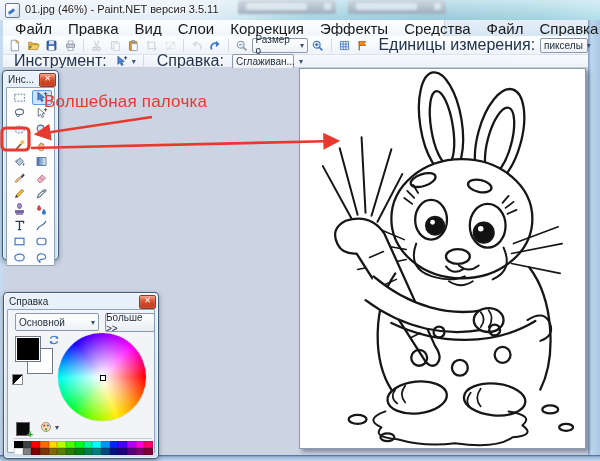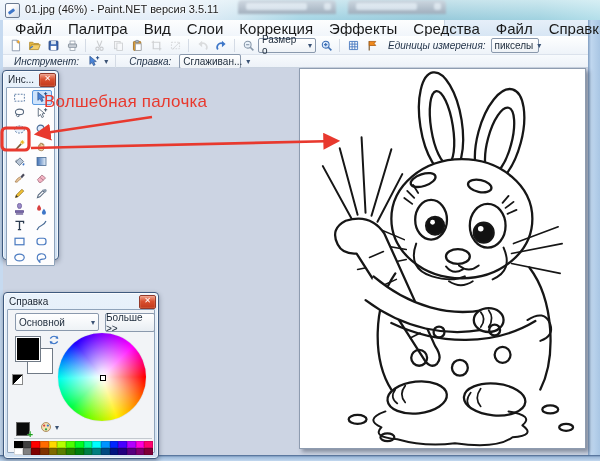--- a/index.html
+++ b/index.html
@@ -38,21 +38,21 @@
   
   .toolbar{position:absolute;left:3px;top:36px;width:585px;height:19px;
     background:linear-gradient(#feffff,#eef3f9);border-bottom:1px solid #dbe2ec;
     display:flex;align-items:center;padding-left:3px;box-sizing:border-box;gap:1px;}
   .optionsbar{position:absolute;left:3px;top:55px;width:585px;height:13px;
     background:linear-gradient(#f7fafd,#edf2f8);border-bottom:1px solid #c9d3e0;
     display:flex;align-items:center;padding-left:5px;box-sizing:border-box;gap:4px;font-size:10px;color:#23344a;}
   .tb-btn{width:18px;height:16px;display:flex;align-items:center;justify-content:center;border-radius:2px;}
   .tb-btn.disabled{filter:grayscale(.85) opacity(.5);}
   .tb-sep{width:1px;height:13px;background:#d4dbe5;margin:0 3px;}
-  .tb-label{font-size:10px;color:#23344a;margin:0 4px 0 6px;white-space:nowrap;font-style:italic;}
+  .tb-label{font-size:16px;color:#23344a;margin:0 4px 0 6px;white-space:nowrap;}
   .combo{height:15px;background:linear-gradient(#fff,#eef2f6);border:1px solid #8a99ad;border-radius:2px;
     display:flex;align-items:center;justify-content:space-between;padding:0 3px;font-size:10px;color:#1c2a3a;box-sizing:border-box;}
   .combo .caret{font-size:8px;color:#3a5274;margin-left:4px;}
   .ic{width:13px;height:13px;display:block;}
   .ic-sm{width:12px;height:12px;display:block;}
 
   
   .workspace{position:absolute;left:3px;top:68px;width:585px;height:387px;background:#ccd4e3;}
   .canvas{position:absolute;left:299px;top:68px;width:287px;height:381px;background:#fff;
     border:1px solid #8e9cb0;box-shadow:3px 3px 4px rgba(50,60,80,.45);box-sizing:border-box;}
@@ -135,21 +135,21 @@
   </div>
 </div>
 
 <div class="border-left"></div>
 <div class="border-right"></div>
 <div class="border-bottom"></div>
 
 <div class="menubar-tail"></div>
 <div class="menubar" id="menubar">
       <div class="menu-item">Файл</div>
-      <div class="menu-item">Палитра</div>
+      <div class="menu-item">Правка</div>
       <div class="menu-item">Вид</div>
       <div class="menu-item">Слои</div>
       <div class="menu-item">Коррекция</div>
       <div class="menu-item">Эффекты</div>
       <div class="menu-item">Средства</div>
       <div class="menu-item">Файл</div>
       <div class="menu-item">Справка</div>
     </div>
 
 <div class="toolbar" id="toolbar">

